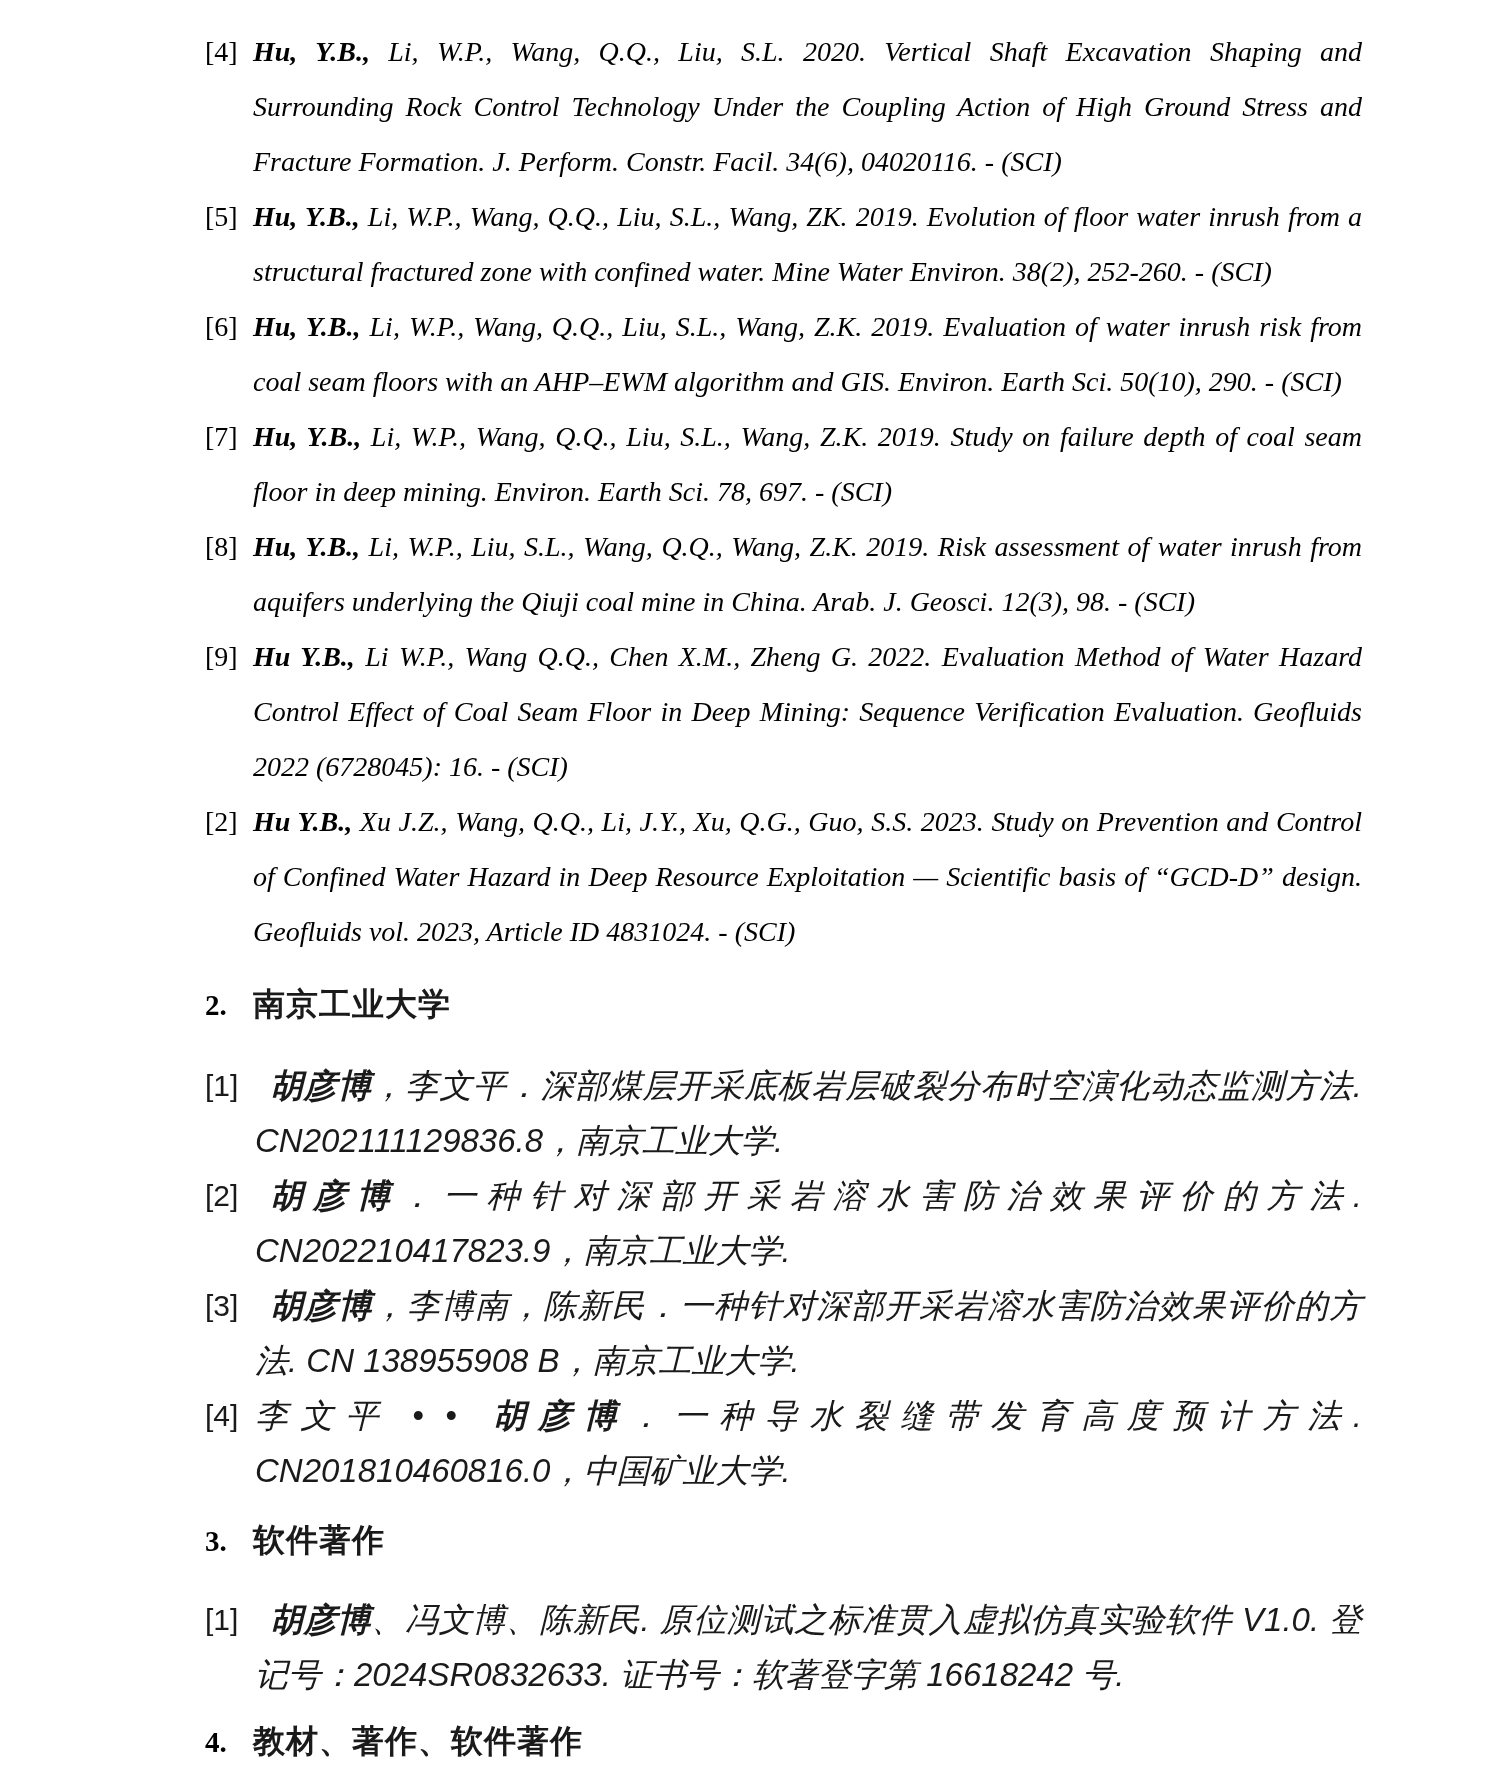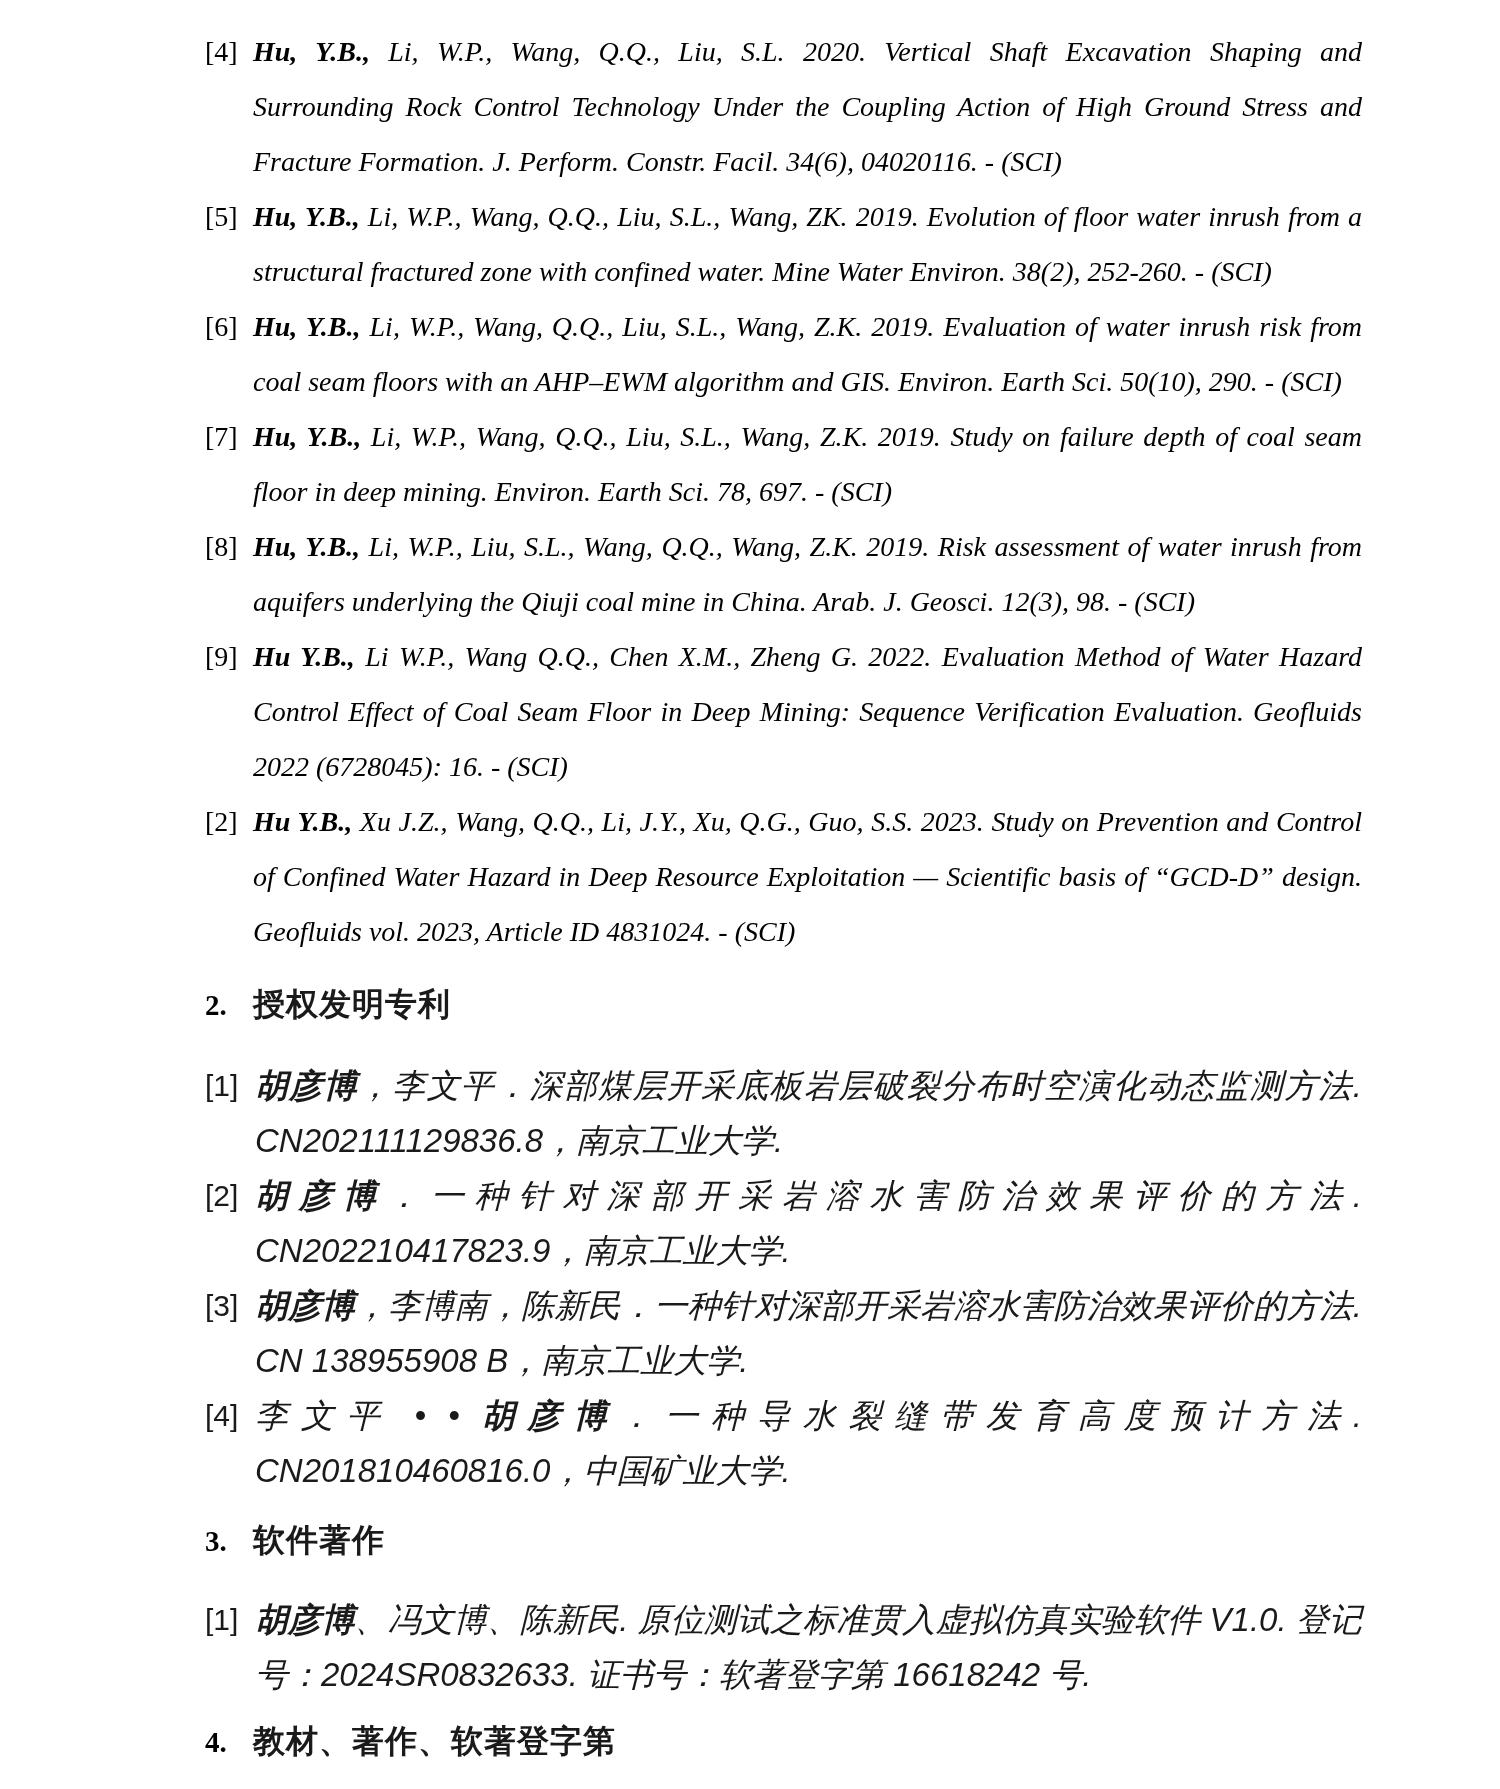--- a/index.html
+++ b/index.html
@@ -53,20 +53,21 @@
     line-height: 55px;
     color: #1a1a1a;
   }
   .cn .num-col {
     flex: 0 0 50px;
     width: 50px;
     font-size: 30px;
   }
   .cn b {
     font-weight: bold;
+    margin-left: 15px;
   }
   
   .heading {
     display: flex;
     align-items: baseline;
   }
   .h-num {
     flex: 0 0 48px;
     width: 48px;
     font-family: "Liberation Serif", serif;
@@ -129,21 +130,21 @@
 
     <div class="item en">
       <div class="num-col">[2]</div>
       <div class="body-col"><b>Hu Y.B.,</b><span> Xu J.Z., Wang, Q.Q., Li, J.Y., Xu, Q.G., Guo, S.S. 2023. Study on Prevention and Control of Confined Water Hazard in Deep Resource Exploitation — Scientific basis of “GCD-D” design. Geofluids vol. 2023, Article ID 4831024. - (SCI)</span></div>
     </div>
 
   </div>
 
   <div class="heading" id="heading-patents">
     <div class="h-num">2.</div>
-    <div class="h-title">授权发明专利</div>
+    <div class="h-title">南京工业大学</div>
   </div>
 
   <div id="patent-list">
 
     <div class="item cn">
       <div class="num-col">[1]</div>
       <div class="body-col"><span></span><b>胡彦博</b><span>，李文平．深部煤层开采底板岩层破裂分布时空演化动态监测方法. CN202111129836.8，南京工业大学.</span></div>
     </div>
 
     <div class="item cn">
@@ -172,16 +173,16 @@
 
     <div class="item cn">
       <div class="num-col">[1]</div>
       <div class="body-col"><span></span><b>胡彦博</b><span>、冯文博、陈新民. 原位测试之标准贯入虚拟仿真实验软件 V1.0. 登记号：2024SR0832633. 证书号：软著登字第 16618242 号.</span></div>
     </div>
 
   </div>
 
   <div class="heading" id="heading-textbooks">
     <div class="h-num">4.</div>
-    <div class="h-title">教材、著作、软著登字第</div>
+    <div class="h-title">教材、著作、软件著作</div>
   </div>
 
 </div>
 
 </body></html>

